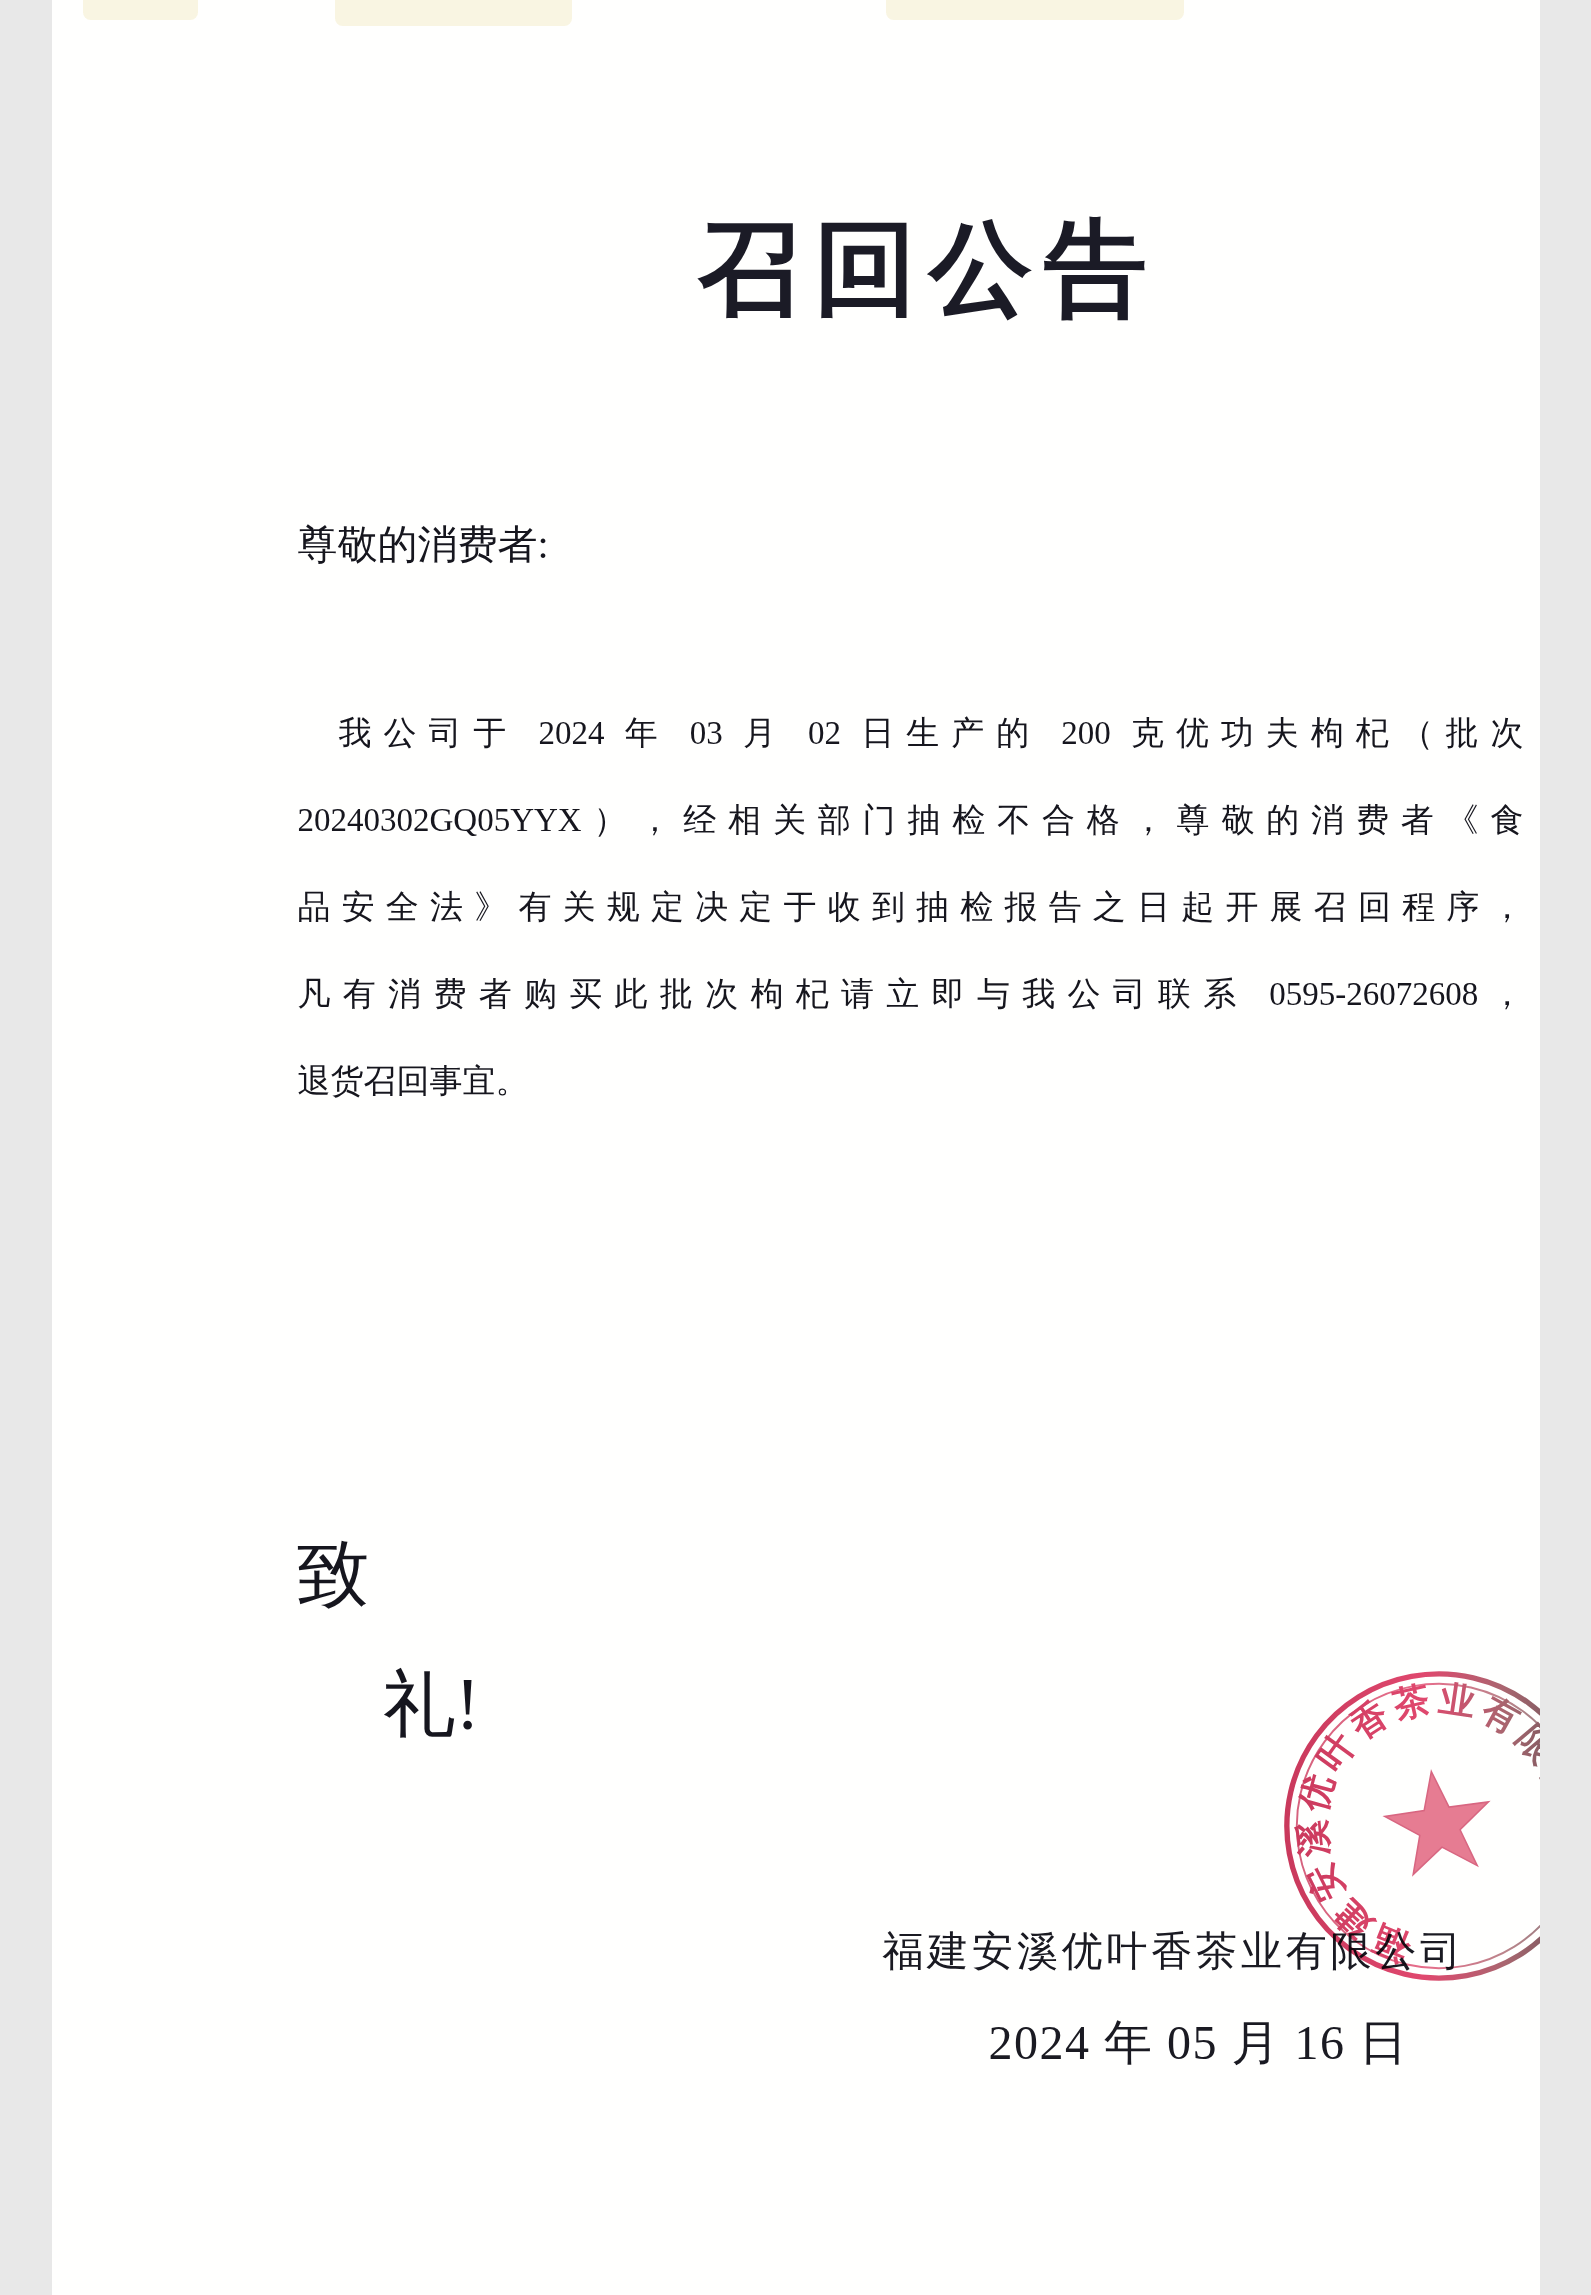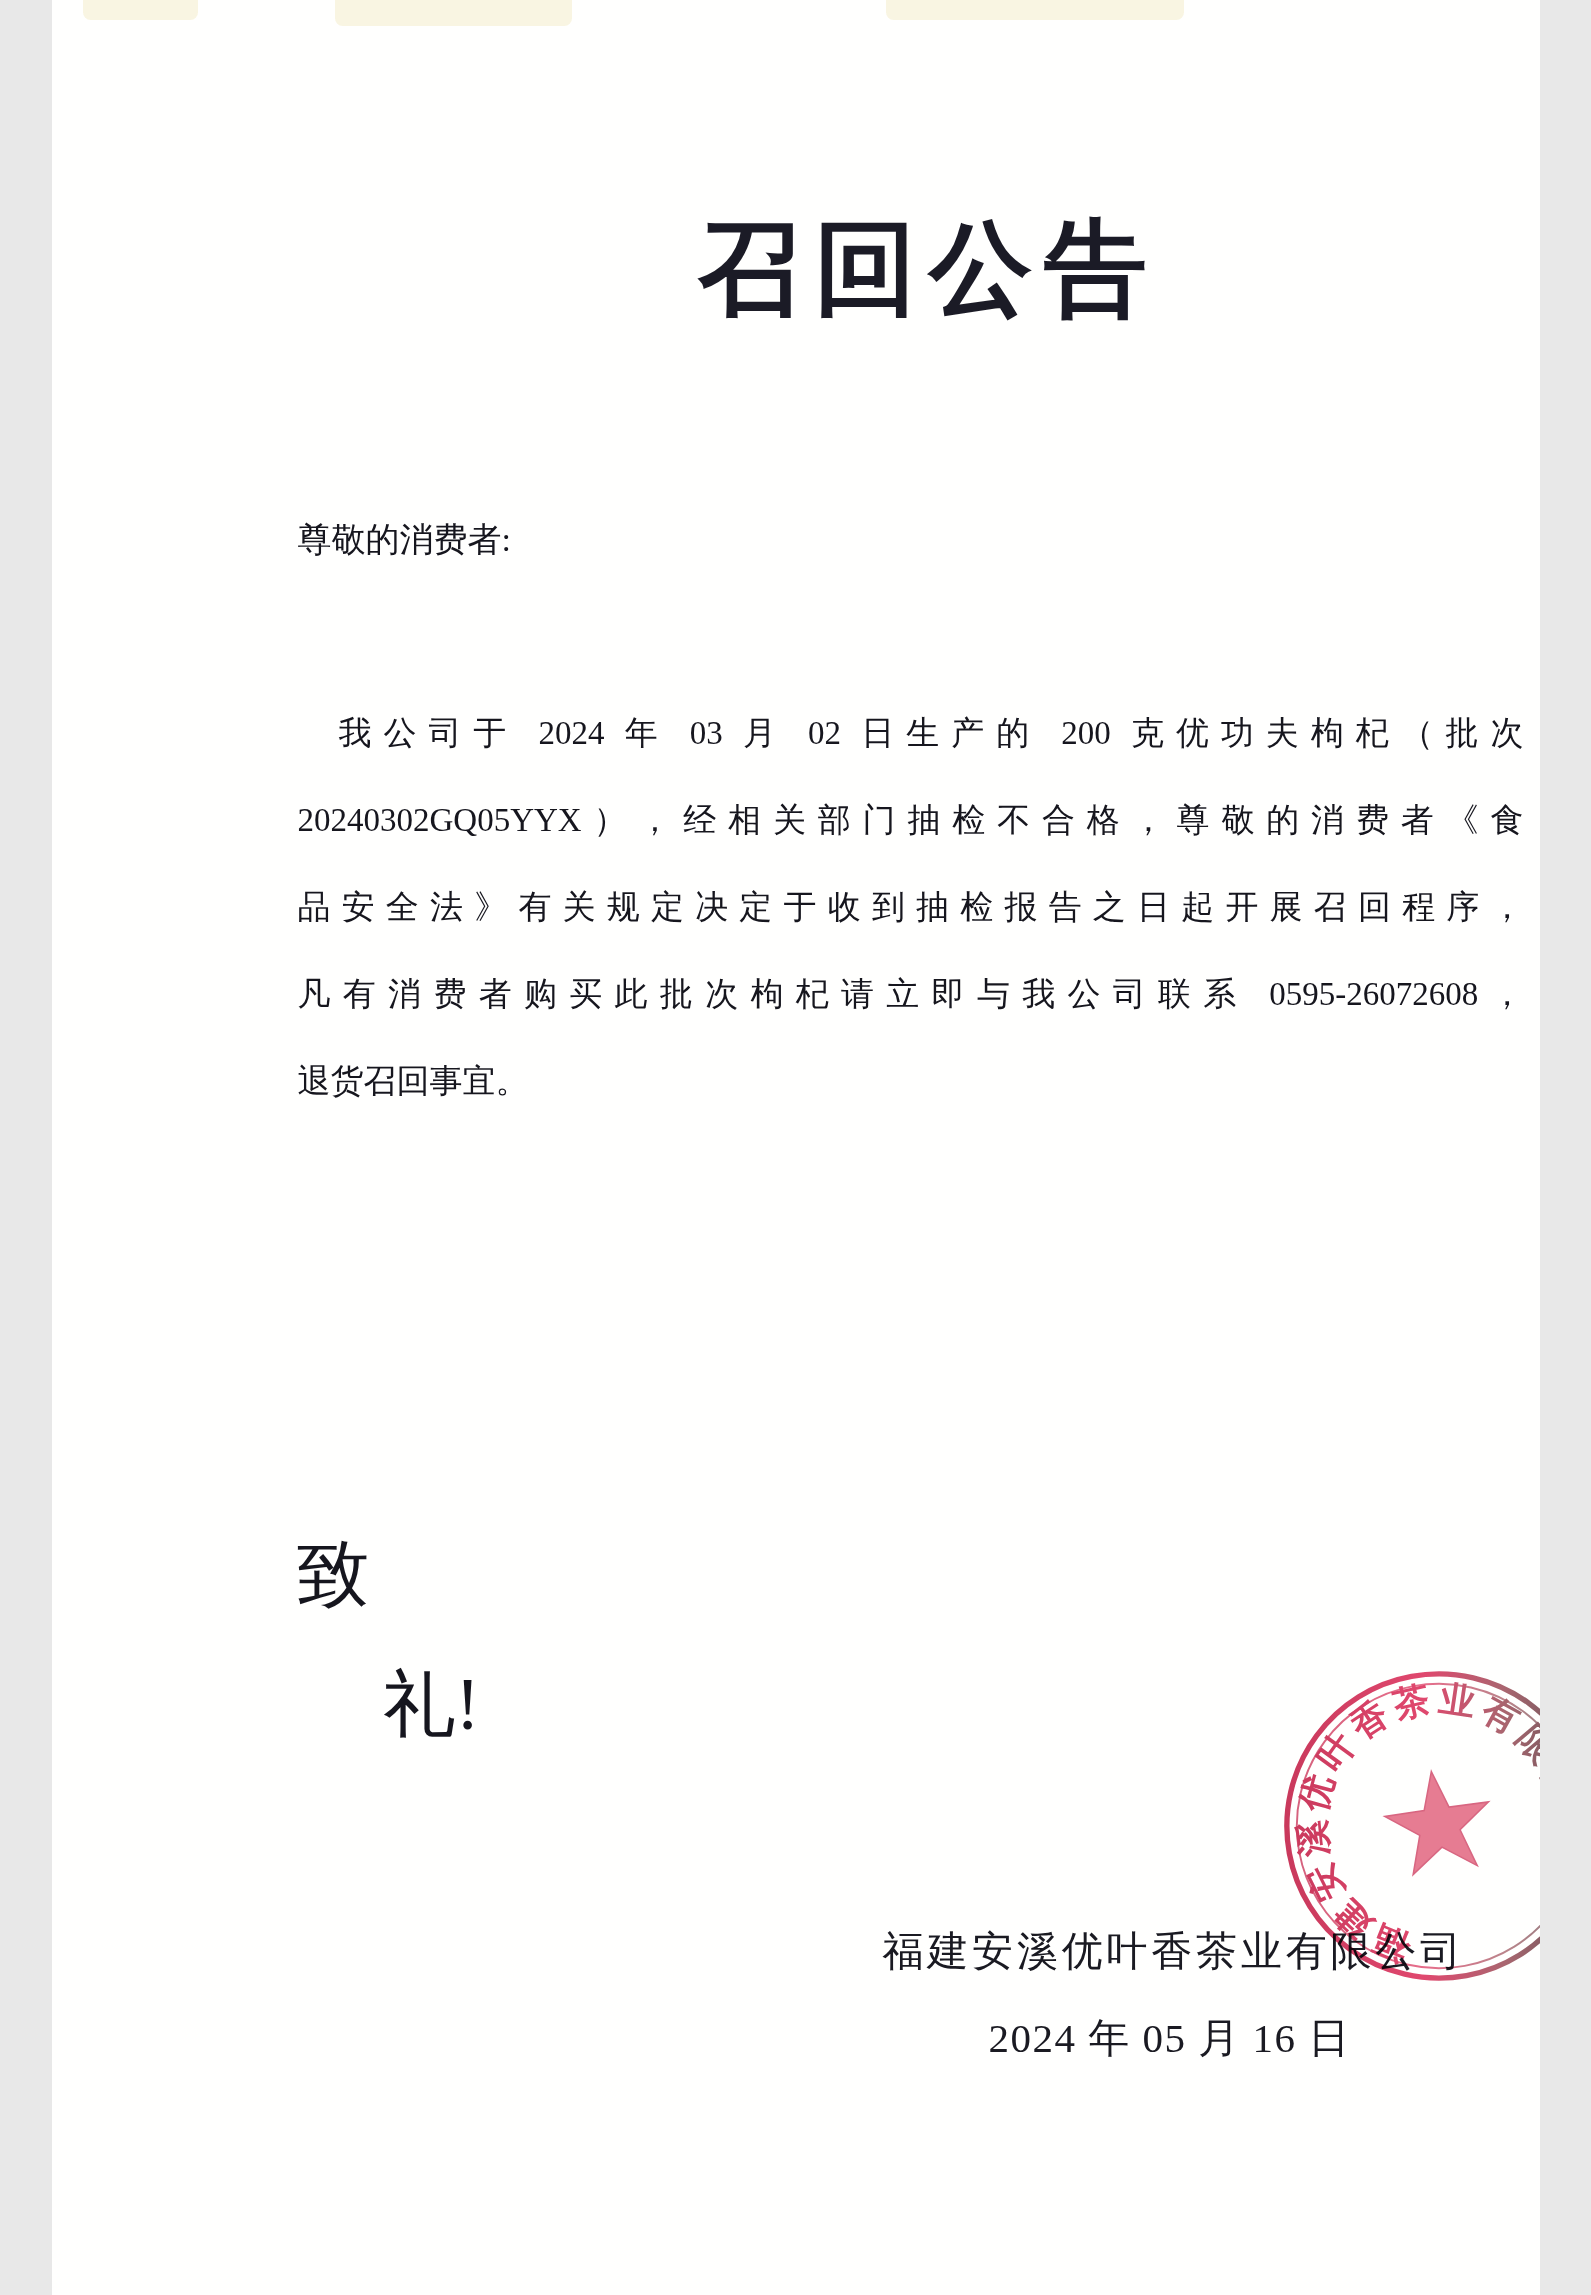--- a/index.html
+++ b/index.html
@@ -38,21 +38,21 @@
     font-weight: 700;
     letter-spacing: 12.2px;
     white-space: nowrap;
     line-height: 1.1;
     color: #1b1b26;
   }
   .salutation {
     position: absolute;
     left: 246px;
     top: 517px;
-    font-size: 34px;
+    font-size: 40px;
     white-space: nowrap;
   }
   .body-para {
     position: absolute;
     left: 246px;
     top: 690px;
     width: 1226px;
   }
   .body-line {
     font-size: 33px;
@@ -89,21 +89,21 @@
     top: 1924px;
     font-size: 41px;
     letter-spacing: 3.8px;
     white-space: nowrap;
     color: #1a1a22;
   }
   .sig-date {
     position: absolute;
     left: 937px;
     top: 2011px;
-    font-size: 41px;
+    font-size: 48px;
     letter-spacing: 1.5px;
     white-space: nowrap;
     color: #1a1a22;
   }
   .stamp {
     position: absolute;
     left: 1215px;
     top: 1654px;
     width: 344px;
     height: 344px;

